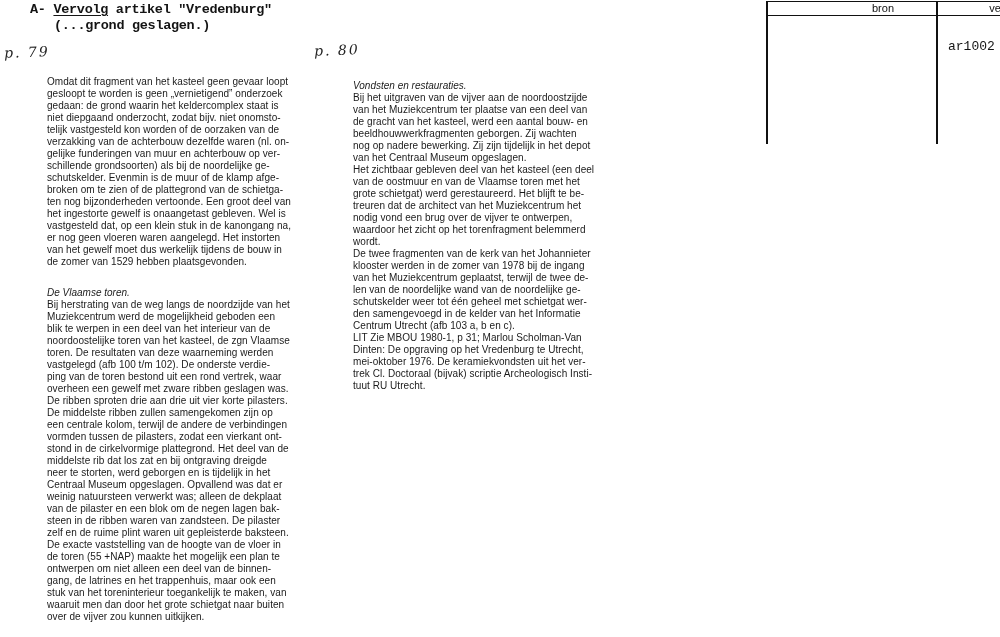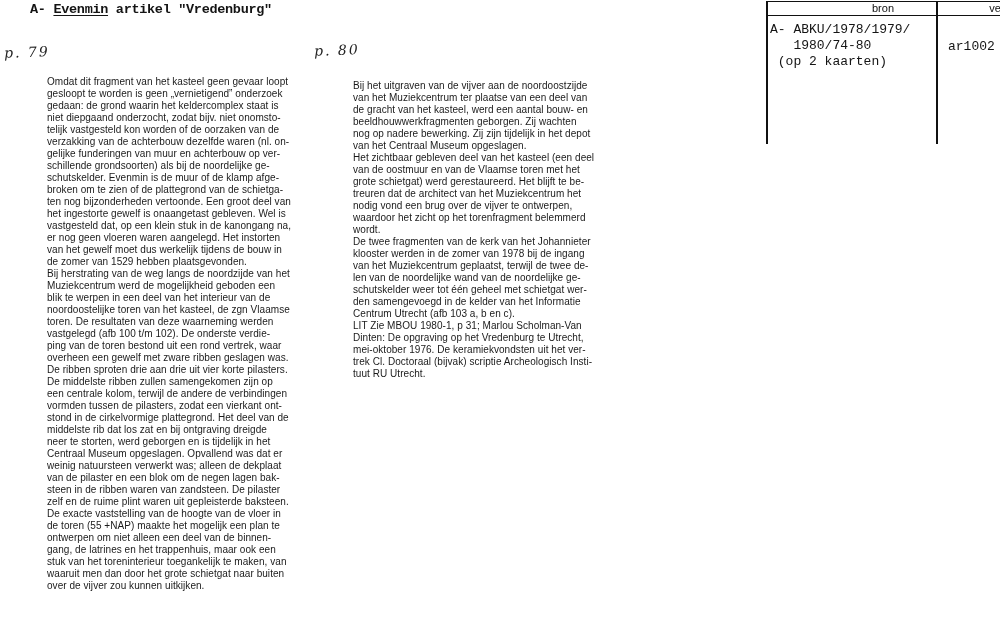--- a/index.html
+++ b/index.html
@@ -109,21 +109,22 @@
   }
   #cell-bron     { left: 4px;   top: 20px; }
   #cell-verwerkt { left: 174px; top: 37px; margin-left: 8px; }
 </style>
 </head>
 <body>
 
 <div id="page">
 
   <div class="doc-header">
-    <div class="hline1"><span>A-</span> <span class="u">Evenmin</span> <span>artikel "Vredenburg"</span></div>
+    <div class="hline1"><span>A-</span> <span class="u">Vervolg</span> <span>artikel "Vredenburg"</span></div>
+    <div class="hline2">(...grond geslagen.)</div>
   </div>
 
   <div id="pnum-left" class="handwrite">p. 79</div>
   <div id="pnum-mid" class="handwrite">p. 80</div>
 
   <div id="col-left" class="col">
     <p class="para">Omdat dit fragment van het kasteel geen gevaar loopt
 gesloopt te worden is geen „vernietigend” onderzoek
 gedaan: de grond waarin het keldercomplex staat is
 niet diepgaand onderzocht, zodat bijv. niet onomsto-
@@ -132,20 +133,21 @@
 gelijke funderingen van muur en achterbouw op ver-
 schillende grondsoorten) als bij de noordelijke ge-
 schutskelder. Evenmin is de muur of de klamp afge-
 broken om te zien of de plattegrond van de schietga-
 ten nog bijzonderheden vertoonde. Een groot deel van
 het ingestorte gewelf is onaangetast gebleven. Wel is
 vastgesteld dat, op een klein stuk in de kanongang na,
 er nog geen vloeren waren aangelegd. Het instorten
 van het gewelf moet dus werkelijk tijdens de bouw in
 de zomer van 1529 hebben plaatsgevonden.</p>
+    <p class="sect-head">De Vlaamse toren.</p>
     <p class="para">Bij herstrating van de weg langs de noordzijde van het
 Muziekcentrum werd de mogelijkheid geboden een
 blik te werpen in een deel van het interieur van de
 noordoostelijke toren van het kasteel, de zgn Vlaamse
 toren. De resultaten van deze waarneming werden
 vastgelegd (afb 100 t/m 102). De onderste verdie-
 ping van de toren bestond uit een rond vertrek, waar
 overheen een gewelf met zware ribben geslagen was.
 De ribben sproten drie aan drie uit vier korte pilasters.
 De middelste ribben zullen samengekomen zijn op
@@ -162,20 +164,21 @@
 De exacte vaststelling van de hoogte van de vloer in
 de toren (55 +NAP) maakte het mogelijk een plan te
 ontwerpen om niet alleen een deel van de binnen-
 gang, de latrines en het trappenhuis, maar ook een
 stuk van het toreninterieur toegankelijk te maken, van
 waaruit men dan door het grote schietgat naar buiten
 over de vijver zou kunnen uitkijken.</p>
   </div>
 
   <div id="col-mid" class="col">
+    <p class="sect-head">Vondsten en restauraties.</p>
     <p class="para">Bij het uitgraven van de vijver aan de noordoostzijde
 van het Muziekcentrum ter plaatse van een deel van
 de gracht van het kasteel, werd een aantal bouw- en
 beeldhouwwerkfragmenten geborgen. Zij wachten
 nog op nadere bewerking. Zij zijn tijdelijk in het depot
 van het Centraal Museum opgeslagen.
 Het zichtbaar gebleven deel van het kasteel (een deel
 van de oostmuur en van de Vlaamse toren met het
 grote schietgat) werd gerestaureerd. Het blijft te be-
 treuren dat de architect van het Muziekcentrum het
@@ -195,19 +198,16 @@
 trek Cl. Doctoraal (bijvak) scriptie Archeologisch Insti-
 tuut RU Utrecht.</p>
   </div>
 
   <div id="src-table">
     <div class="vline left"></div>
     <div class="vline mid"></div>
     <div class="hline"></div>
     <div id="th-bron" class="th-label">bron</div>
     <div id="th-verwerkt" class="th-label">verwerkt</div>
-    <div id="cell-bron" class="cell-mono">A- ABKU/1978/1979/
-   1980/74-80
- (op 2 kaarten)</div>
     <div id="cell-verwerkt" class="cell-mono">ar1002</div>
   </div>
 
 </div>
 
 </body></html>

